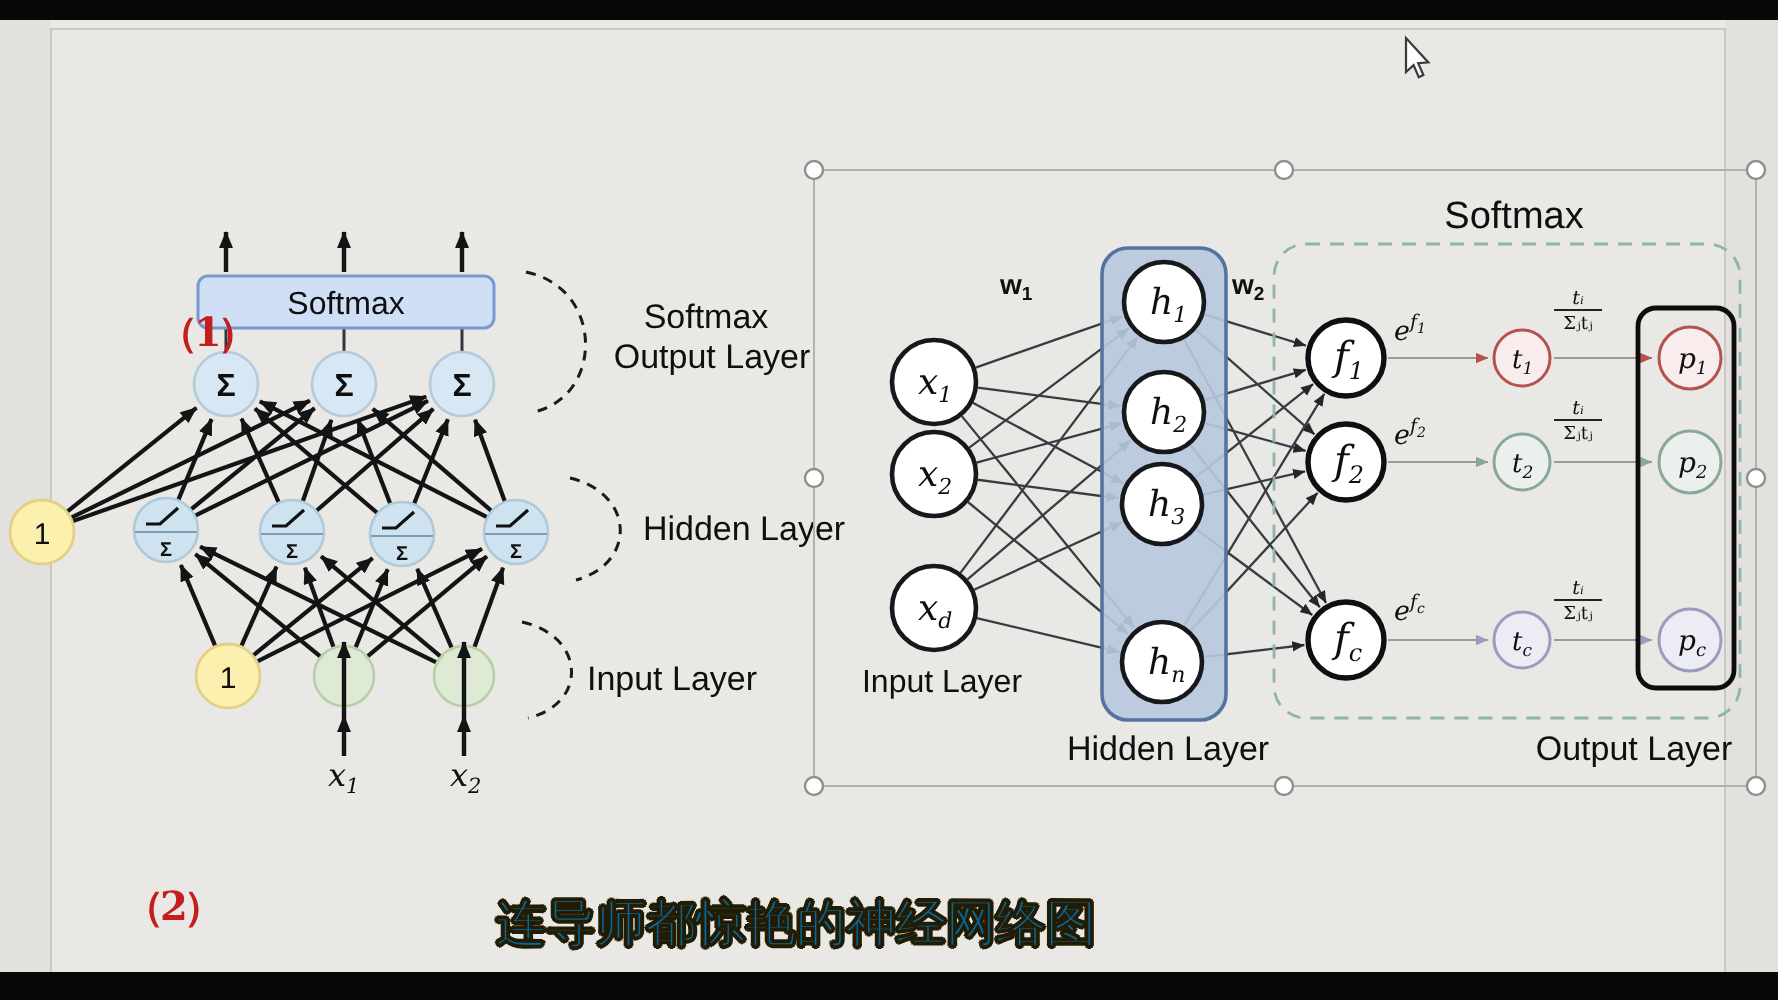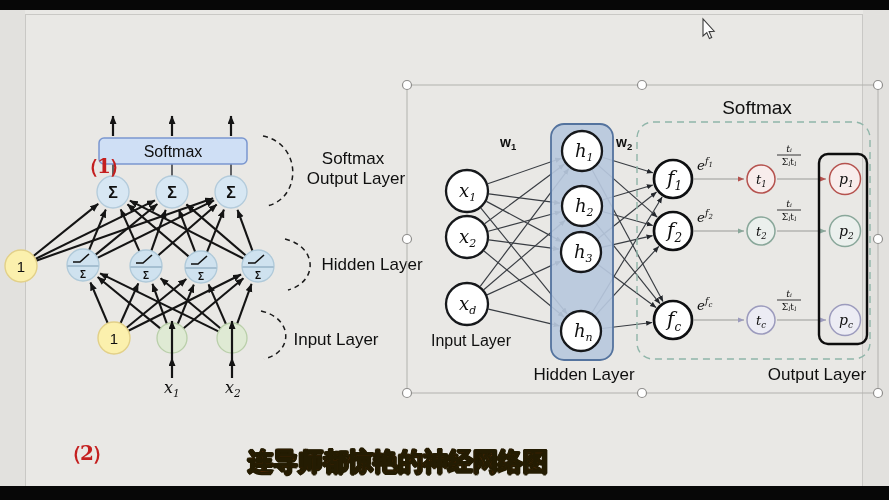--- a/index.html
+++ b/index.html
@@ -16,21 +16,21 @@
   .t-sans{font-family:"Liberation Sans",sans-serif;fill:#0f0f0f;}
   .t-math{font-family:"DejaVu Serif",serif;font-style:italic;fill:#0f0f0f;}
   .t-rom{font-family:"DejaVu Serif",serif;fill:#0f0f0f;}
   .t-bold{font-weight:bold;}
   .fig-label{
     position:absolute;color:#c41f1f;font-weight:bold;
     font-family:"DejaVu Serif",serif;font-size:20px;letter-spacing:-2px;
   }
   .subtitle{
     position:absolute;left:248px;top:445px;width:300px;
-    font-size:25px;font-weight:bold;color:#c2410c;letter-spacing:0px;
+    font-size:25px;font-weight:normal;color:#0369a1;letter-spacing:0px;
     -webkit-text-stroke:1px #241c02;
     text-shadow:-1.5px 0 #241c02,1.5px 0 #241c02,0 -1.5px #241c02,0 1.5px #241c02,
                 -1px -1px #241c02,1px 1px #241c02,1px -1px #241c02,-1px 1px #241c02;
     white-space:nowrap;
   }
 </style>
 </head>
 <body>
 
 <div class="bar bar-top"></div>

